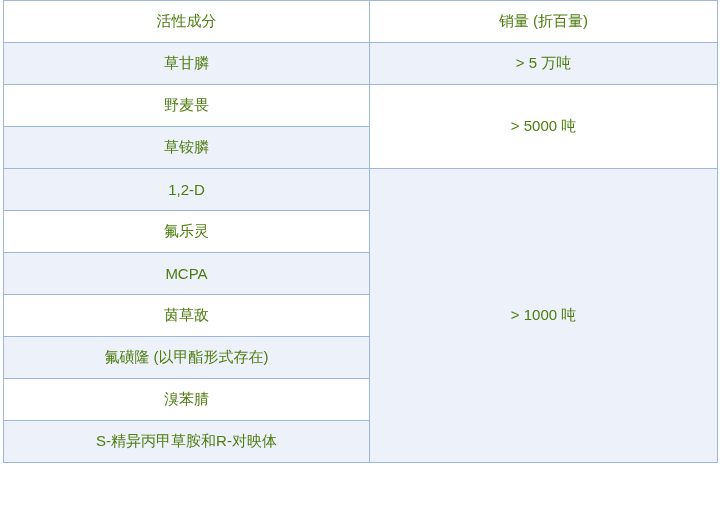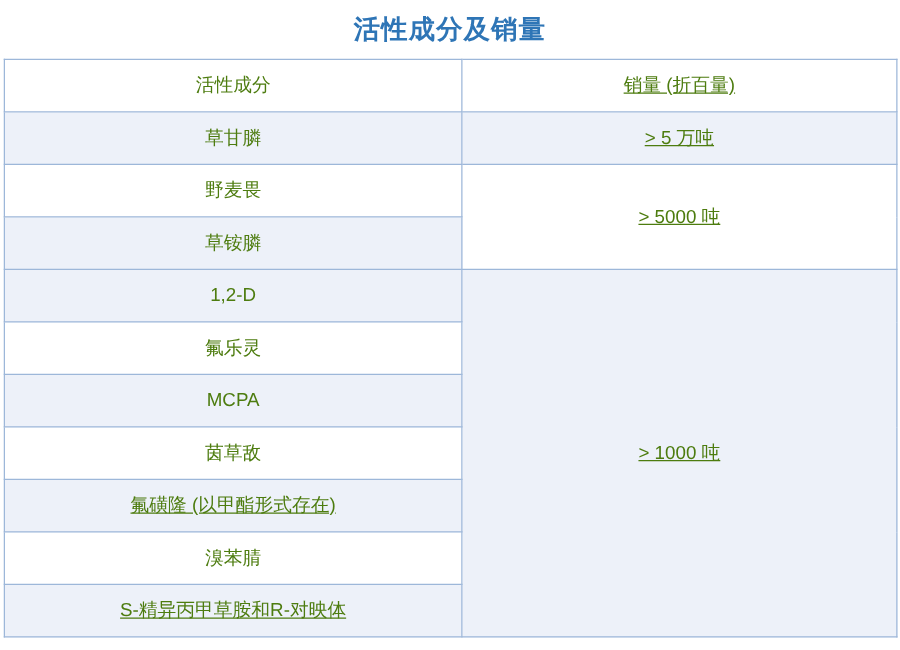--- a/index.html
+++ b/index.html
@@ -43,46 +43,43 @@
     color: #4d7c0f;
     height: 42px;
     padding: 2px 4px;
     box-sizing: border-box;
   }
   .col-left {
     width: 366px;
   }
   .col-right {
     width: 348px;
-    text-decoration: underline;
   }
   .row-white td {
     background: #FFFFFF;
   }
   .row-tint td {
     background: #EDF1F9;
     margin-left: 32px;
   }
   td.cell-tint {
     background: #EDF1F9;
   }
   td.cell-white {
     background: #FFFFFF;
   }
   .small-text {
     font-size: 14px;
-    text-decoration: underline;
   }
 </style>
 </head>
 <body>
 
 <div class="page">
 
-  <div class="title">活性成分及销量</div>
 
   <table class="data-table">
     <tbody>
       <tr class="row-white">
         <td class="col-left">活性成分</td>
         <td class="col-right">销量 (折百量)</td>
       </tr>
 
       <tr class="row-tint">
         <td class="col-left">草甘膦</td>

